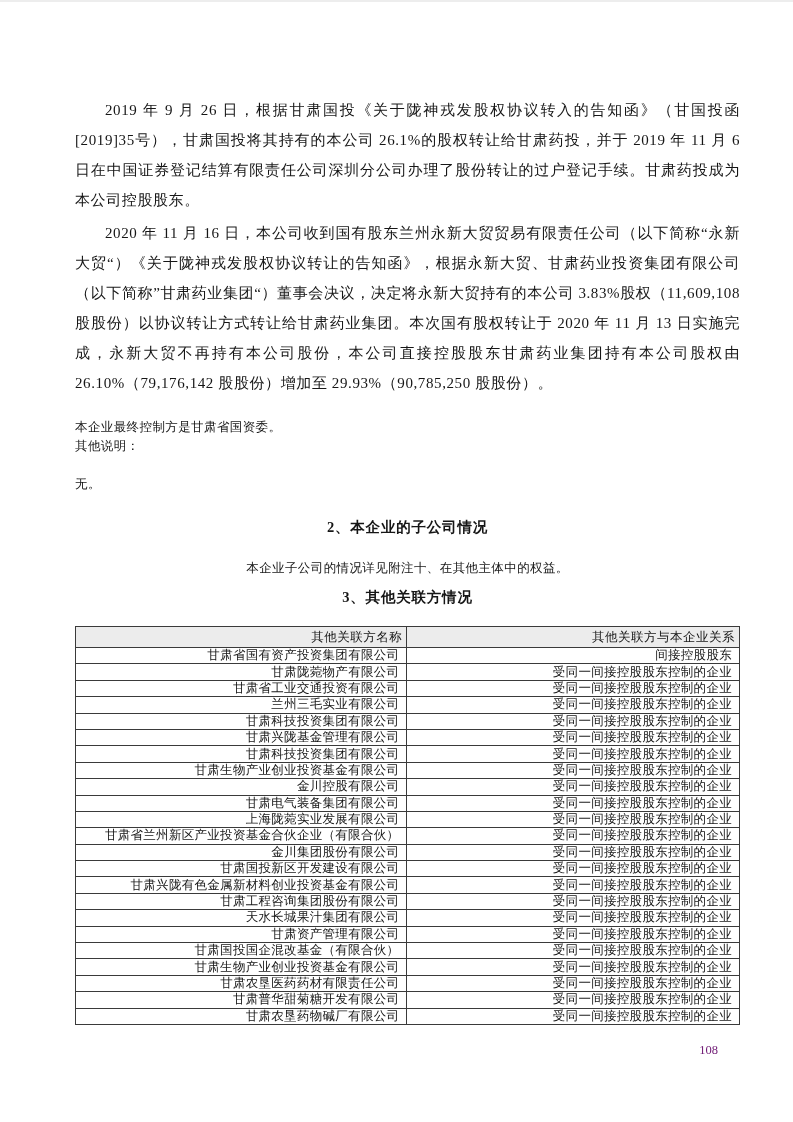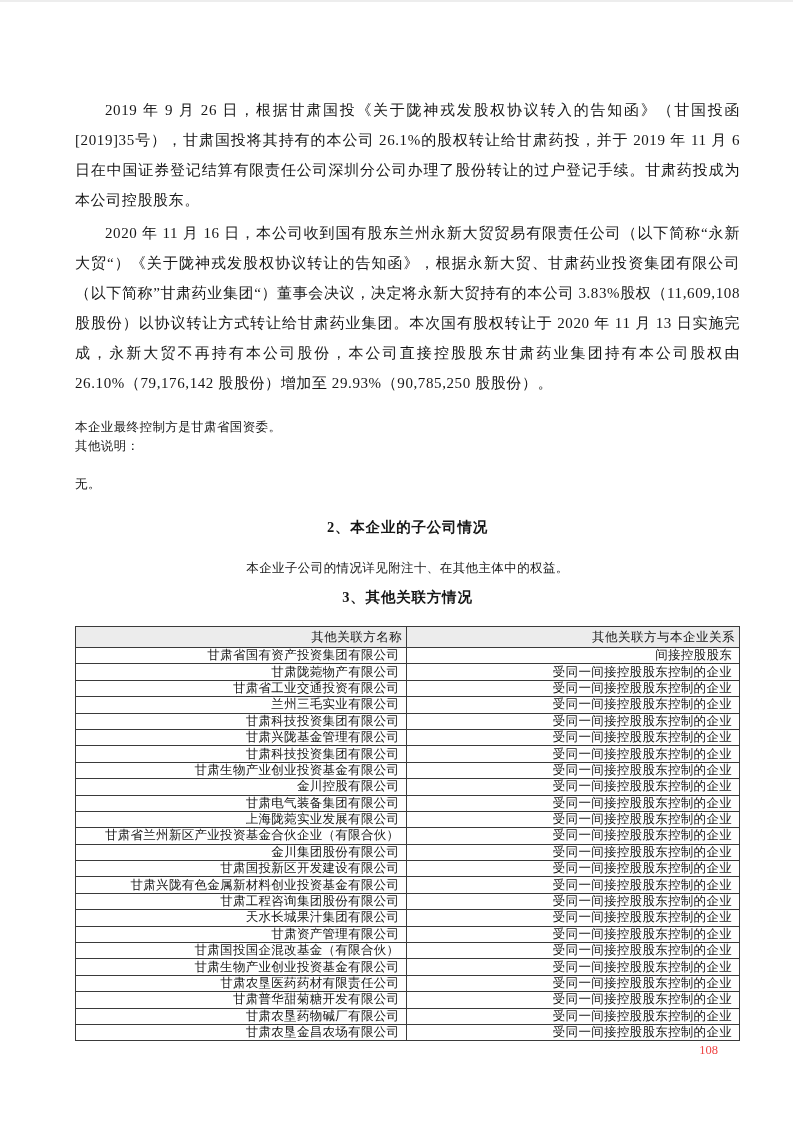--- a/index.html
+++ b/index.html
@@ -90,21 +90,21 @@
     letter-spacing: 0.3px;
   }
   col.name-col { width: 49.9%; }
   col.relation-col { width: 50.1%; }
 
   .page-number {
     position: absolute;
     top: 1041px;
     right: 75px;
     font-size: 12.5px;
-    color: #ef4444;
+    color: #701a75;
   }
 </style>
 </head>
 <body>
 
 <div class="page">
   <div class="content">
 
     <p class="para-main">2019 年 9 月 26 日，根据甘肃国投《关于陇神戎发股权协议转入的告知函》（甘国投函[2019]35号），甘肃国投将其持有的本公司 26.1%的股权转让给甘肃药投，并于 2019 年 11 月 6 日在中国证券登记结算有限责任公司深圳分公司办理了股份转让的过户登记手续。甘肃药投成为本公司控股股东。</p>
 
@@ -219,23 +219,19 @@
             <td>受同一间接控股股东控制的企业</td>
           </tr>
           <tr>
             <td>甘肃普华甜菊糖开发有限公司</td>
             <td>受同一间接控股股东控制的企业</td>
           </tr>
           <tr>
             <td>甘肃农垦药物碱厂有限公司</td>
             <td>受同一间接控股股东控制的企业</td>
           </tr>
-          <tr>
-            <td>甘肃农垦金昌农场有限公司</td>
-            <td>受同一间接控股股东控制的企业</td>
-          </tr>
         </tbody>
     </table>
 
   </div>
 
   <div class="page-number">108</div>
 </div>
 
 </body></html>

